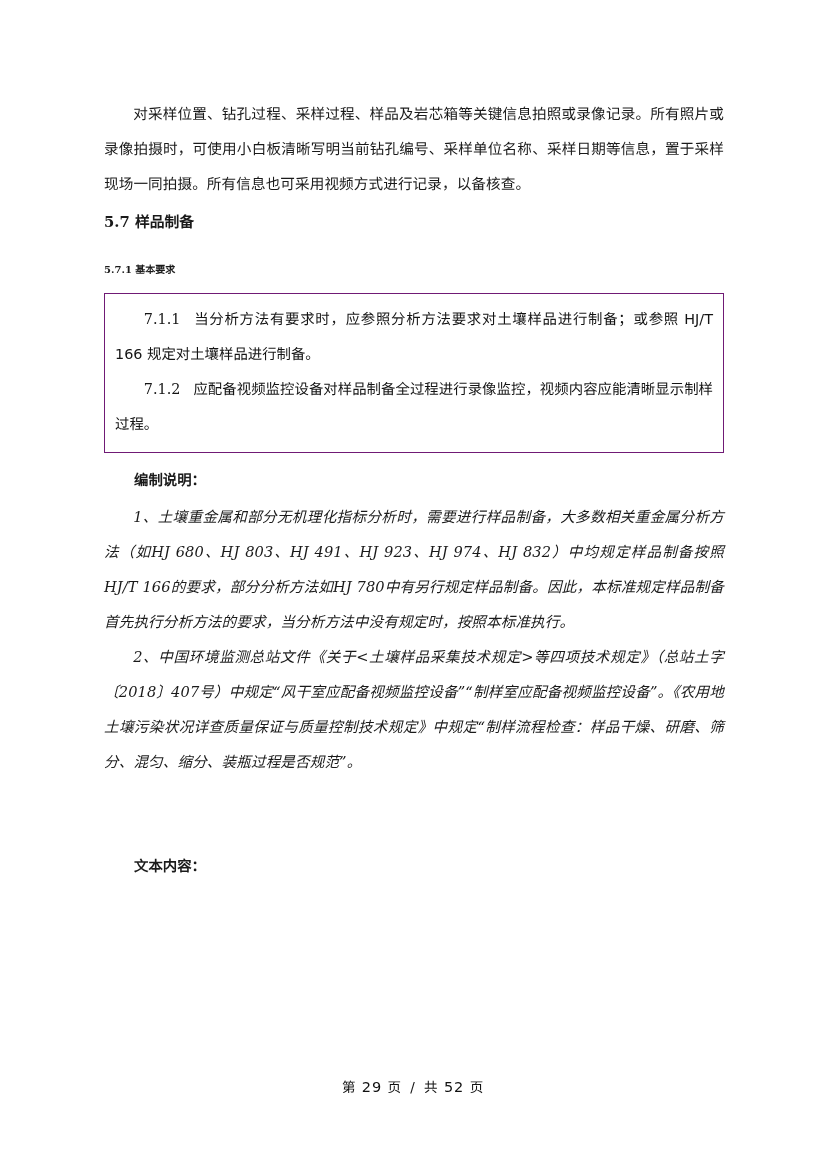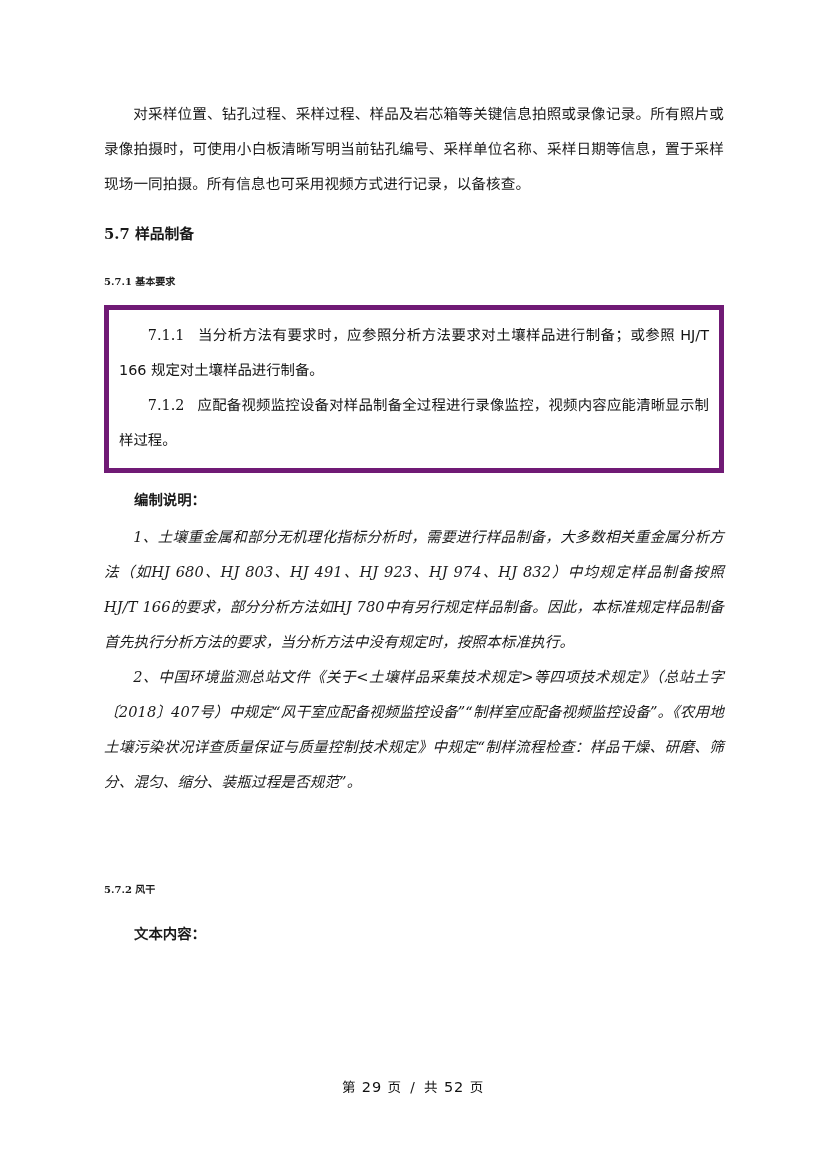--- a/index.html
+++ b/index.html
@@ -45,40 +45,40 @@
     letter-spacing: 0.1px;
   }
   .para.indent2 {
     text-indent: 2em;
   }
 
   
   .h-section {
     font-size: 14.8px;
     line-height: 34px;
-    margin: 16px 0 0 0;
+    margin: 4px 0 0 0;
     font-family: "DejaVu Serif", "Liberation Serif", serif;
   }
   .h-sub {
     font-size: 10px;
     line-height: 34px;
     margin: 14px 0 0 0;
   }
   .h-label {
     font-size: 14.4px;
     line-height: 34px;
     margin: 10px 0 0 0;
     font-weight: bold;
     font-family: "DejaVu Sans", "Liberation Sans", sans-serif;
     padding-left: 30px;
   }
 
   
   .quote-box {
-    border: 5px solid #701a75;
+    border: 1px solid #701a75;
     margin: 6px 0 0 0;
     padding: 8px 10px 10px 10px;
     box-sizing: border-box;
     width: 620px;
   }
   .quote-box .clause {
     font-size: 14.4px;
     line-height: 35px;
     margin: 0;
     text-align: justify;
@@ -148,21 +148,20 @@
 
     <p class="h-label">编制说明：</p>
 
     <div class="explain-body">
       <p class="para indent2">1、土壤重金属和部分无机理化指标分析时，需要进行样品制备，大多数相关重金属分析方法（如HJ 680、HJ 803、HJ 491、HJ 923、HJ 974、HJ 832）中均规定样品制备按照HJ/T 166的要求，部分分析方法如HJ 780中有另行规定样品制备。因此，本标准规定样品制备首先执行分析方法的要求，当分析方法中没有规定时，按照本标准执行。</p>
       <p class="para indent2">2、中国环境监测总站文件《关于&lt;土壤样品采集技术规定&gt;等四项技术规定》（总站土字〔2018〕407号）中规定“风干室应配备视频监控设备”“制样室应配备视频监控设备”。《农用地土壤污染状况详查质量保证与质量控制技术规定》中规定“制样流程检查：样品干燥、研磨、筛分、混匀、缩分、装瓶过程是否规范”。</p>
     </div>
 
     <div class="spacer-lg"></div>
 
-    <h3 class="h-sub">5.7.2  风干</h3>
 
     <p class="h-label">文本内容：</p>
 
   </div>
 
   <div class="footer">
     <span>第</span>
     <span class="pgnum">29</span>
     <span>页</span>
     <span class="sep">/</span>

